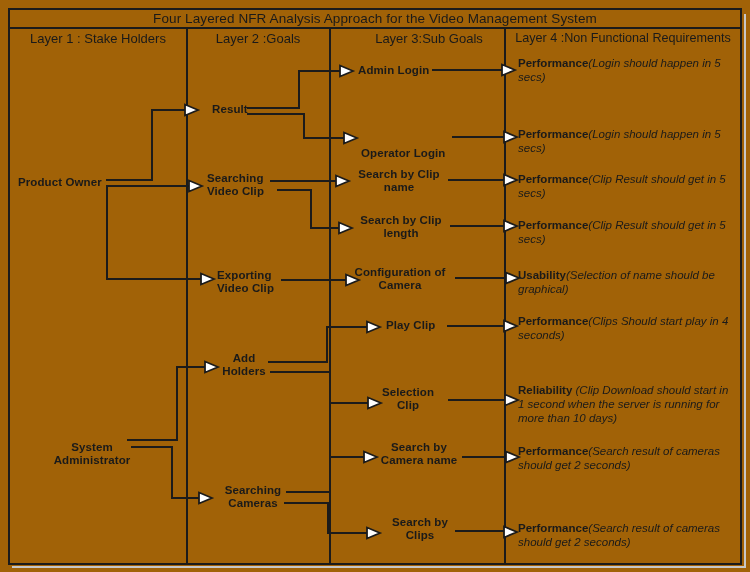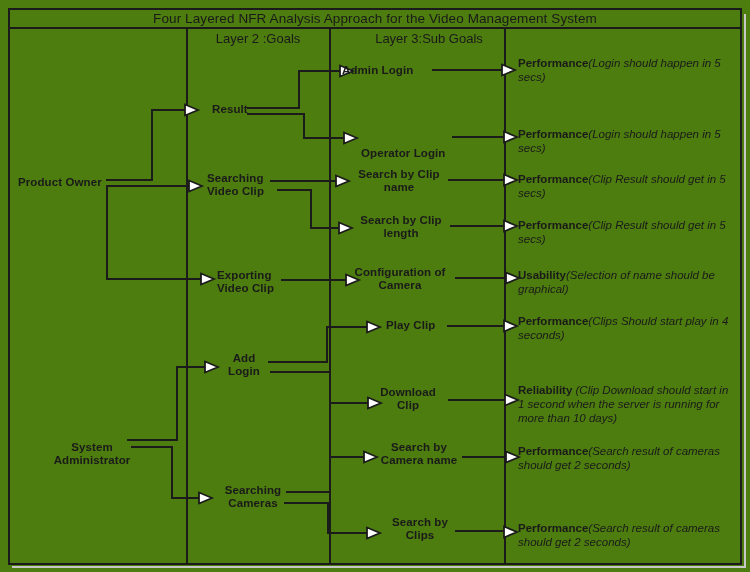--- a/index.html
+++ b/index.html
@@ -5,21 +5,21 @@
   html, body {
     margin: 0;
     padding: 0;
     background: #ffffff;
     font-family: "Liberation Sans", "DejaVu Sans", sans-serif;
   }
   #stage {
     position: relative;
     width: 750px;
     height: 572px;
-    background: #4d7c0f;
+    background: #a16207;
     overflow: hidden;
     color: #1a1a1a;
   }
   .frame {
     position: absolute;
     left: 8px; top: 8px;
     width: 734px; height: 557px;
     border: 2px solid #1b1b1b;
     box-sizing: border-box;
   }
@@ -78,22 +78,24 @@
 
   <div class="frame"></div>
   <div class="hline" style="left:8px; top:27px; width:734px; height:2px;"></div>
   <div class="vline" style="left:186px; top:28px; width:2px; height:536px;"></div>
   <div class="vline" style="left:329px; top:28px; width:2px; height:536px;"></div>
   <div class="vline" style="left:504px; top:28px; width:2px; height:536px;"></div>
   <div class="shadow" style="left:12px; top:566px; width:734px; height:2px;"></div>
   <div class="shadow" style="left:744px; top:14px; width:2px; height:552px;"></div>
 
   <div class="title">Four Layered NFR Analysis Approach for the Video Management System</div>
+  <div class="col-header" style="left:10px;  width:176px;">Layer 1 : Stake Holders</div>
   <div class="col-header" style="left:188px; width:140px;">Layer 2 :Goals</div>
   <div class="col-header" style="left:331px; width:196px;">Layer 3:Sub Goals</div>
+  <div class="col-header" style="left:506px; width:234px; font-size:12.6px;">Layer 4 :Non Functional Requirements</div>
 
   <svg class="wires" width="750" height="572" viewBox="0 0 750 572">
     <path fill="none" stroke="#1b1b1b" stroke-width="2" d="
       M106,180 H152 V110 H185
       M106,186 H189
       M107,186 V279 H201
       M127,440 H177 V367 H205
       M131,447 H172 V498 H199
       M247,108 H299 V71 H340
       M247,114 H304 V138 H344
@@ -142,34 +144,34 @@
   <div class="node" style="left:18px; top:176px; width:90px;">Product Owner</div>
   <div class="node center" style="left:45px; top:429px; width:94px;margin-top:12px;">System
 Administrator</div>
 
   <div class="node" style="left:212px; top:103px;">Result</div>
   <div class="node" style="left:207px; top:172px; width:64px;">Searching
 Video Clip</div>
   <div class="node" style="left:217px; top:269px; width:64px;">Exporting
 Video Clip</div>
   <div class="node center" style="left:218px; top:352px; width:52px;">Add
-Login</div>
+Holders</div>
   <div class="node center" style="left:221px; top:484px; width:64px;">Searching
 Cameras</div>
 
-  <div class="node" style="left:342px; top:64px;">Admin Login</div>
+  <div class="node" style="left:358px; top:64px;">Admin Login</div>
   <div class="node" style="left:361px; top:131px;margin-top:16px;">Operator Login</div>
   <div class="node center" style="left:354px; top:168px; width:90px;">Search by Clip
 name</div>
   <div class="node center" style="left:356px; top:214px; width:90px;">Search by Clip
 length</div>
   <div class="node center" style="left:350px; top:266px; width:100px;">Configuration of
 Camera</div>
   <div class="node" style="left:386px; top:319px;">Play Clip</div>
-  <div class="node center" style="left:376px; top:386px; width:64px;">Download
+  <div class="node center" style="left:376px; top:386px; width:64px;">Selection
 Clip</div>
   <div class="node center" style="left:375px; top:441px; width:88px;">Search by
 Camera name</div>
   <div class="node center" style="left:388px; top:516px; width:64px;">Search by
 Clips</div>
 
   <div class="nfr" style="top:56px;"><span class="nfr-type">Performance</span><span class="nfr-detail">(Login should happen in 5 secs)</span></div>
   <div class="nfr" style="top:127px;"><span class="nfr-type">Performance</span><span class="nfr-detail">(Login should happen in 5 secs)</span></div>
   <div class="nfr" style="top:172px;"><span class="nfr-type">Performance</span><span class="nfr-detail">(Clip Result should get in 5 secs)</span></div>
   <div class="nfr" style="top:218px;"><span class="nfr-type">Performance</span><span class="nfr-detail">(Clip Result should get in 5 secs)</span></div>

